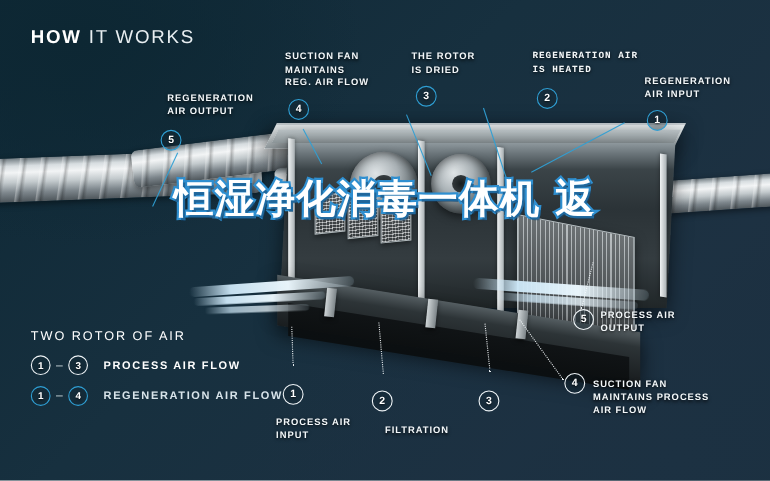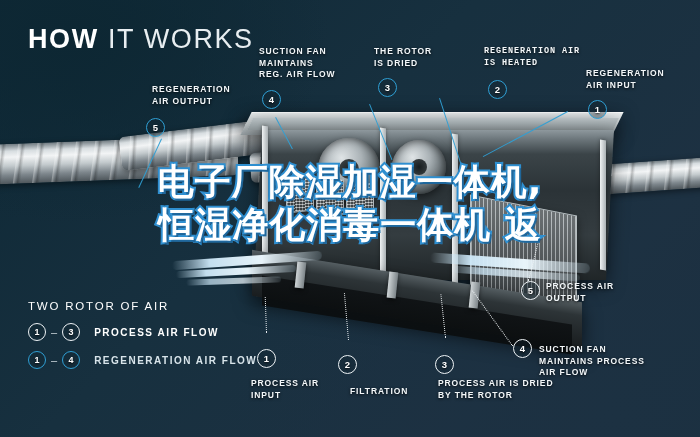--- a/index.html
+++ b/index.html
@@ -155,21 +155,21 @@
   .num.white{border:1.6px solid #eef3f6;background:rgba(16,38,50,.35);}
   .num.blue{border:1.6px solid #2f9fd4;background:rgba(16,38,50,.35);color:#ffffff;}
 
   .lead{position:absolute;transform-origin:0 0;height:0;}
   .lead.dot{border-top:1.6px dotted rgba(245,250,252,.92);}
   .lead.solid{border-top:1.8px solid rgba(47,159,212,.95);}
 
   
   #title{
     position:absolute;left:28px;top:24px;
-    font-size:27px;letter-spacing:1.6px;color:#ffffff;
+    font-size:17px;letter-spacing:1.6px;color:#ffffff;
   }
   #title .b{font-weight:bold;}
   #title .n{font-weight:normal;color:#e8eef1;}
 
   
   #legend{position:absolute;left:28px;top:300px;}
   #legend-title{
     color:#ffffff;font-size:11.5px;letter-spacing:1.8px;font-weight:normal;
     margin-bottom:11px;
   }
@@ -280,22 +280,20 @@
   <div class="label" style="left:374px;top:46px;">THE ROTOR
 IS DRIED</div>
   <div class="label" style="left:484px;top:46px;font-family:Liberation Mono, monospace;">REGENERATION AIR
 IS HEATED</div>
   <div class="label" style="left:586px;top:68px;">REGENERATION
 AIR INPUT</div>
 
   <div class="label" style="left:251px;top:378px;">PROCESS AIR
 INPUT</div>
   <div class="label" style="left:350px;top:386px;">FILTRATION</div>
-  <div class="label" style="left:438px;top:378px;">PROCESS AIR IS DRIED
-BY THE ROTOR</div>
   <div class="label" style="left:539px;top:344px;">SUCTION FAN
 MAINTAINS PROCESS
 AIR FLOW</div>
   <div class="label" style="left:546px;top:281px;">PROCESS AIR
 OUTPUT</div>
 
   <div id="legend">
     <div id="legend-title">TWO ROTOR OF AIR</div>
 
     <div class="lrow">
@@ -307,17 +305,16 @@
 
     <div class="lrow reg">
       <div class="num blue">1</div>
       <span class="dash">–</span>
       <div class="num blue">4</div>
       <span class="ltext">REGENERATION AIR FLOW</span>
     </div>
   </div>
 
   <div id="cn-overlay">
-    <span class="ln" id="cn-l1">电子厂除湿加湿一体机,</span>
     <span class="ln" id="cn-l2">恒湿净化消毒一体机 返</span>
   </div>
 
 </div>
 
 </body></html>

